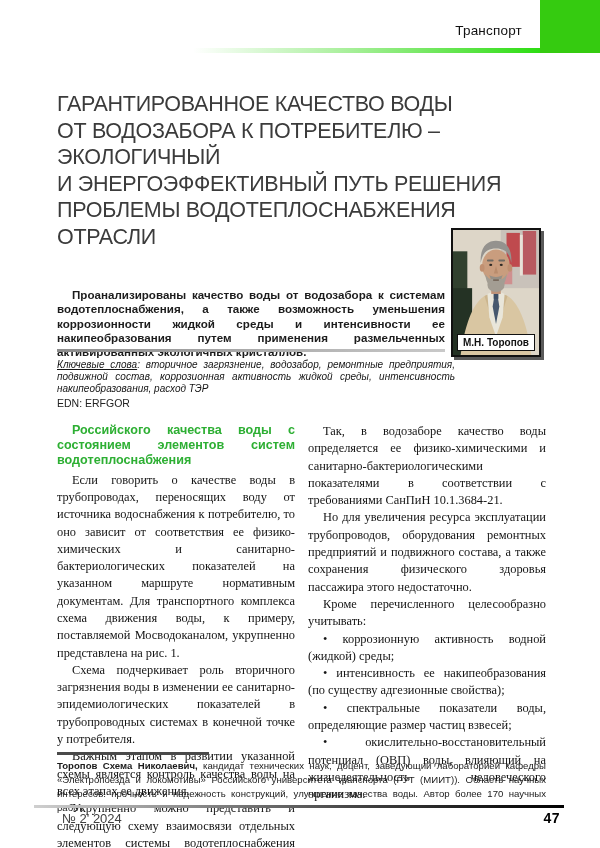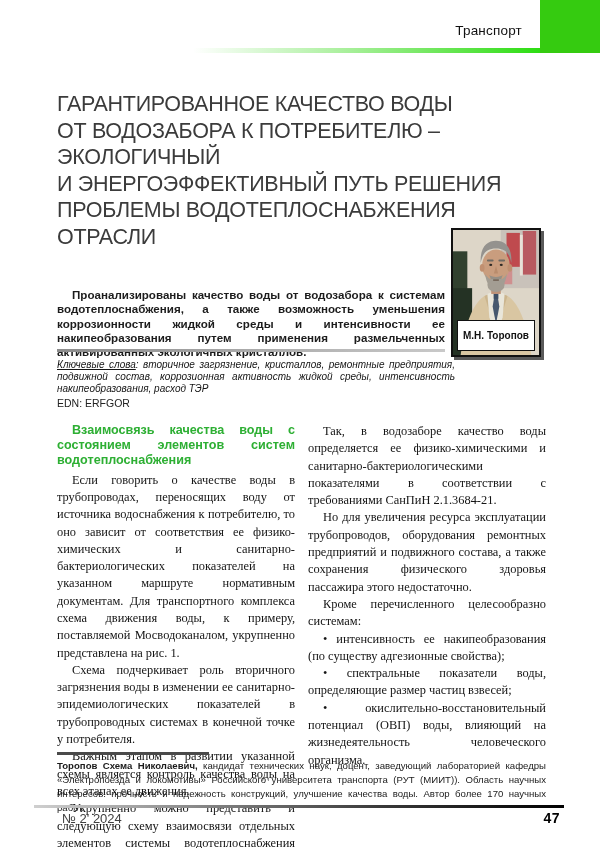--- a/index.html
+++ b/index.html
@@ -37,21 +37,21 @@
   .photo{
     position:absolute;top:228px;left:451px;width:90px;height:129px;
     border:2px solid #111;background:#ddd6c8;
     box-shadow:3px 3px 0 0 #5a5a5a;
   }
   .photo svg{display:block;width:100%;height:100%;}
   .photo-caption{
     position:absolute;left:4px;right:4px;bottom:4px;
     background:#fff;border:1.5px solid #111;
     font-size:10px;font-weight:bold;text-align:center;
-    padding:9px 0;color:#111;
+    padding:2px 0;color:#111;
   }
   
   .abstract{
     position:absolute;top:288px;left:57px;width:388px;
     font-size:11.6px;line-height:14.3px;font-weight:600;
     text-align:justify;text-indent:15px;color:#1c1c1c;
   }
   .abstract-rule{
     position:absolute;top:349px;left:57px;width:388px;height:3px;
     background:linear-gradient(to right,#8c8c8c,#c9c9c9);
@@ -150,36 +150,37 @@
       <ellipse cx="45" cy="56.5" rx="9" ry="7.5" fill="#a39d93"></ellipse>
       <path d="M38 46.5 C40 49 50 49 52 46.5 L50.5 50.5 L39.5 50.5 Z" fill="#968f85"></path>
       <rect x="42" y="51" width="6" height="1.4" fill="#6b5a4c"></rect>
     </svg>
     <figcaption class="photo-caption">М.Н. Торопов</figcaption>
   </figure>
 
   <p class="abstract">Проанализированы качество воды от водозабора к системам водотеплоснабжения, а также возможность уменьшения коррозионности жидкой среды и интенсивности ее накипеобразования путем применения размельченных активированных экологичных кристаллов.</p>
   <div class="abstract-rule"></div>
 
-  <p class="keywords"><span class="kw-label">Ключевые слова</span><span>: вторичное загрязнение, кристаллов, ремонтные предприятия, подвижной состав, коррозионная активность жидкой среды, интенсивность накипеобразования, расход ТЭР</span></p>
+  <p class="keywords"><span class="kw-label">Ключевые слова</span><span>: вторичное загрязнение, водозабор, ремонтные предприятия, подвижной состав, коррозионная активность жидкой среды, интенсивность накипеобразования, расход ТЭР</span></p>
 
   <div class="edn">EDN: ERFGOR</div>
 
   <div class="columns">
     <div class="col">
-      <div class="col-heading">Взаимосвязь качества воды с состоянием элементов систем водотеплоснабжения</div>
+      <div class="col-heading">Российского качества воды с состоянием элементов систем водотеплоснабжения</div>
       <p>Если говорить о качестве воды в трубопроводах, переносящих воду от источника водоснабжения к потребителю, то оно зависит от соответствия ее физико-химических и санитарно-бактериологических показателей на указанном маршруте нормативным документам. Для транспортного комплекса схема движения воды, к примеру, поставляемой Мосводоканалом, укрупненно представлена на рис. 1.</p>
       <p>Схема подчеркивает роль вторичного загрязнения воды в изменении ее санитарно-эпидемиологических показателей в трубопроводных системах в конечной точке у потребителя.</p>
       <p>Важным этапом в развитии указанной схемы является контроль качества воды на всех этапах ее движения.</p>
       <p>Укрупненно можно представить и следующую схему взаимосвязи отдельных элементов системы водотеплоснабжения отрасли, объединенных качеством</p>
     </div>
     <div class="col">
-      <p>Так, в водозаборе качество воды определяется ее физико-химическими и санитарно-бактериологическими показателями в соответствии с требованиями СанПиН 2.1.3684-21.</p>
+      <p>Так, в водозаборе качество воды определяется ее физико-химическими и санитарно-бактериологическими показателями в соответствии с требованиями СанПиН 10.1.3684-21.</p>
       <p>Но для увеличения ресурса эксплуатации трубопроводов, оборудования ремонтных предприятий и подвижного состава, а также сохранения физического здоровья пассажира этого недостаточно.</p>
-      <p>Кроме перечисленного целесообразно системам:</p>
+      <p>Кроме перечисленного целесообразно учитывать:</p>
+      <p>• коррозионную активность водной (жидкой) среды;</p>
       <p>• интенсивность ее накипеобразования (по существу адгезионные свойства);</p>
       <p>• спектральные показатели воды, определяющие размер частиц взвесей;</p>
       <p>• окислительно-восстановительный потенциал (ОВП) воды, влияющий на жизнедеятельность человеческого организма.</p>
     </div>
   </div>
 
   <div class="bio-rule"></div>
   <p class="bio"><span class="b">Торопов Схема Николаевич,</span><span> кандидат технических наук, доцент, заведующий лабораторией кафедры «Электропоезда и локомотивы» Российского университета транспорта (РУТ (МИИТ)). Область научных интересов: прочность и надежность конструкций, улучшение качества воды. Автор более 170 научных работ.</span></p>
 
   <div class="footer-line"></div>

